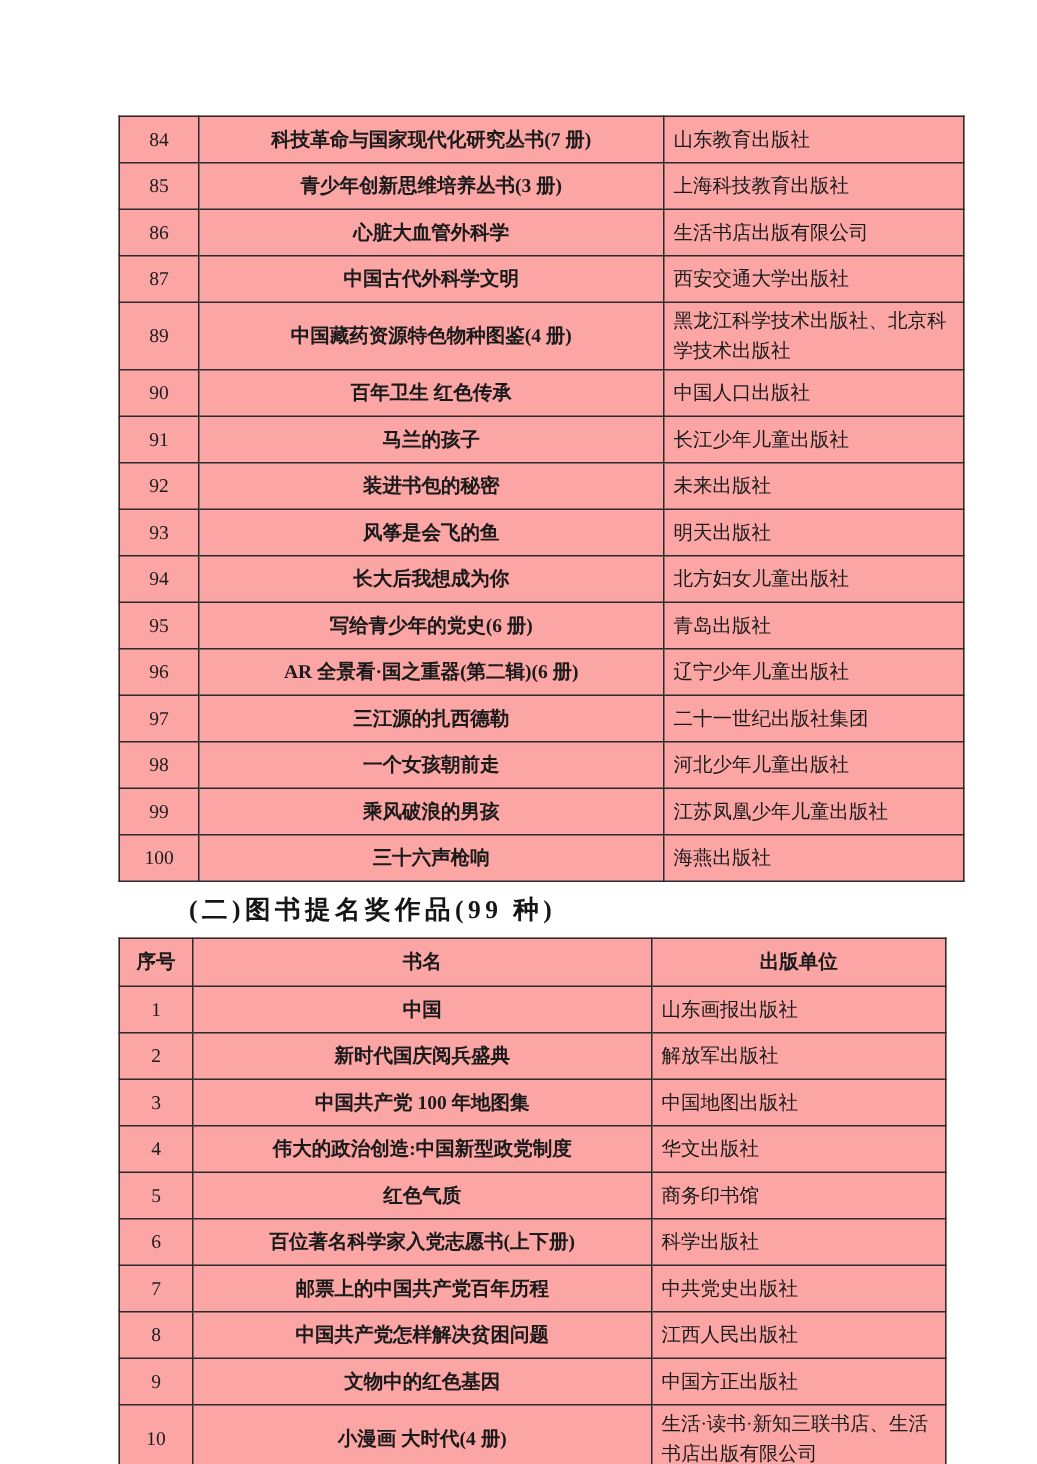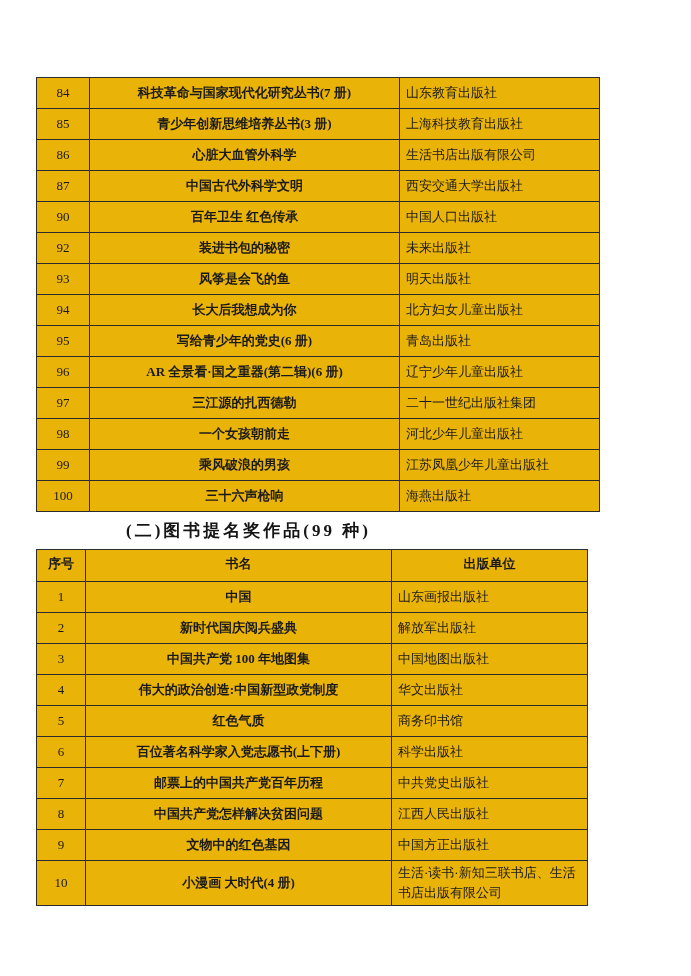--- a/index.html
+++ b/index.html
@@ -11,23 +11,23 @@
     width: 691px;
     height: 976px;
     position: relative;
     font-family: "Liberation Serif", "DejaVu Serif", serif;
     color: #1a1a1a;
     overflow: hidden;
   }
   .doc-table {
     border-collapse: collapse;
     table-layout: fixed;
-    margin-left: 36px;
+    margin-left: 79px;
     width: 524px;
-    background: #eab308;
+    background: #fca5a5;
   }
   .doc-table td, .doc-table th {
     border: 1px solid #2b2b2b;
     font-size: 13px;
     line-height: 1.55;
     vertical-align: middle;
     padding: 2px 6px;
     word-break: break-all;
   }
   .c-no {
@@ -86,23 +86,33 @@
         <td class="c-no">86</td>
         <td class="c-title">心脏大血管外科学</td>
         <td class="c-pub">生活书店出版有限公司</td>
       </tr>
       <tr>
         <td class="c-no">87</td>
         <td class="c-title">中国古代外科学文明</td>
         <td class="c-pub">西安交通大学出版社</td>
       </tr>
       <tr>
+        <td class="c-no">89</td>
+        <td class="c-title">中国藏药资源特色物种图鉴(4 册)</td>
+        <td class="c-pub">黑龙江科学技术出版社、北京科学技术出版社</td>
+      </tr>
+      <tr>
         <td class="c-no">90</td>
         <td class="c-title">百年卫生 红色传承</td>
         <td class="c-pub">中国人口出版社</td>
+      </tr>
+      <tr>
+        <td class="c-no">91</td>
+        <td class="c-title">马兰的孩子</td>
+        <td class="c-pub">长江少年儿童出版社</td>
       </tr>
       <tr>
         <td class="c-no">92</td>
         <td class="c-title">装进书包的秘密</td>
         <td class="c-pub">未来出版社</td>
       </tr>
       <tr>
         <td class="c-no">93</td>
         <td class="c-title">风筝是会飞的鱼</td>
         <td class="c-pub">明天出版社</td>

